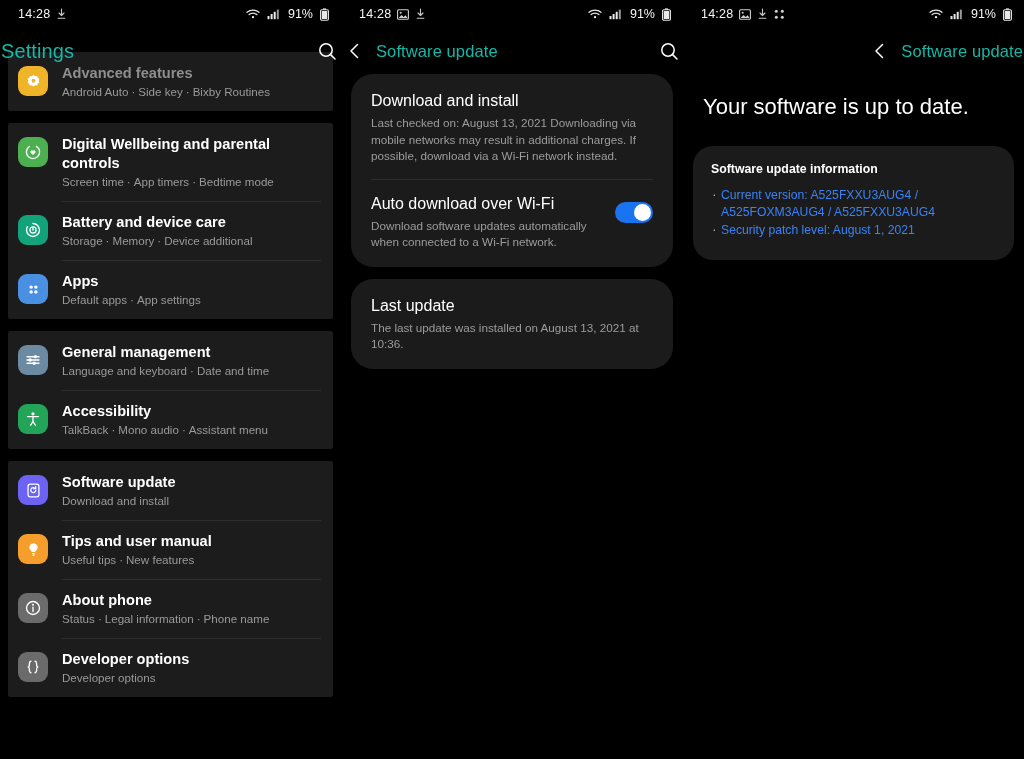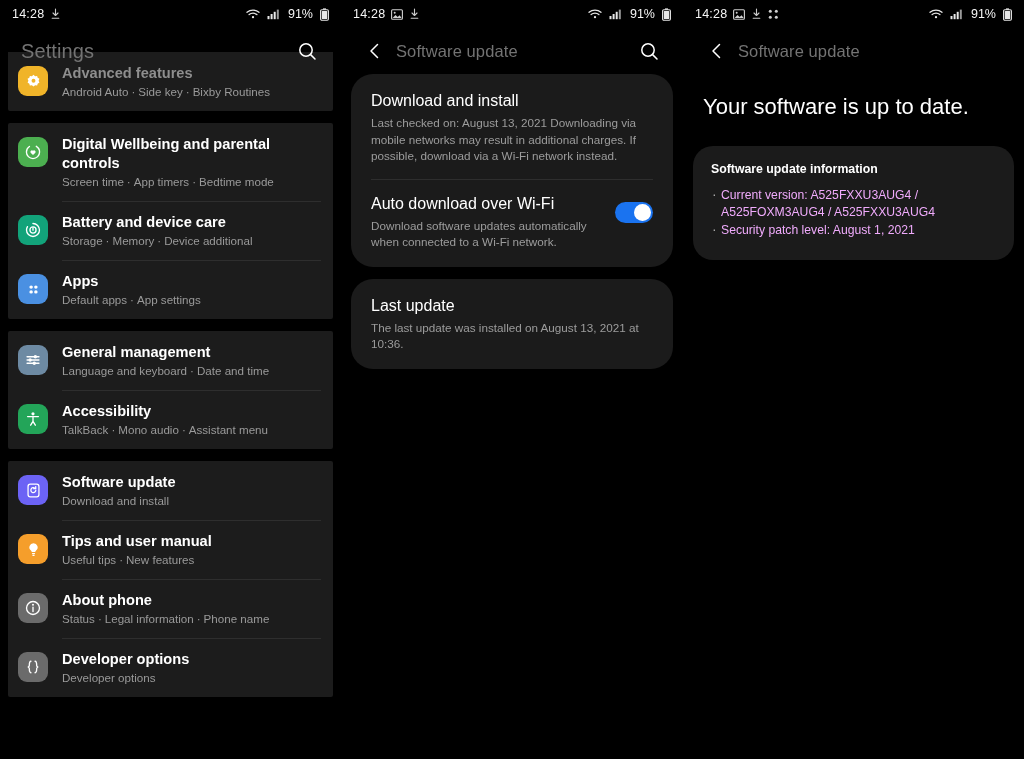--- a/index.html
+++ b/index.html
@@ -12,32 +12,32 @@
   .screens { display: flex; width: 1024px; height: 759px; }
 
   .panel { position: relative; height: 759px; background: #000; overflow: hidden; }
   .panel-1 { width: 341px; }
   .panel-2 { width: 342px; }
   .panel-3 { width: 341px; }
 
   
   .statusbar {
     height: 28px; display: flex; align-items: center;
-    padding: 12px 12px; color: #f2f2f2;
+    padding: 12px 12px; color: #f2f2f2; margin-left: 6px;
   }
   .sb-left { display: flex; align-items: center; gap: 6px; }
   .sb-time { font-size: 12.5px; letter-spacing: .2px; color: #f5f5f5; }
   .sb-right { margin-left: auto; display: flex; align-items: center; gap: 7px; }
   .sb-pct { font-size: 12.5px; color: #f5f5f5; margin-left: 2px; }
   .sb-ic { display: inline-flex; align-items: center; }
 
   
   .header {
     height: 46px; display: flex; align-items: center;
-    padding: 0 21px; color: #737373;
+    padding: 0 1px; color: #14b8a6; justify-content: flex-end;
   }
   .header .title-lg { font-size: 20px; font-weight: 400; letter-spacing: .1px; }
   .header .title-sm { font-size: 16.5px; font-weight: 400; letter-spacing: .1px; }
   .header .spacer { flex: 1; }
   .back-chev { width: 26px; height: 26px; display: inline-flex; align-items: center; justify-content: center; margin-right: 8px; }
   .search-btn { width: 26px; height: 26px; display: inline-flex; align-items: center; justify-content: center; }
 
   
   .list-wrap { padding: 0 8px; }
   .card {
@@ -101,21 +101,21 @@
   .uptodate {
     color: #fff; font-size: 22px; font-weight: 400;
     padding: 18px 20px 24px 20px; line-height: 30px;
   }
   .info-card {
     background: #1b1b1b; border-radius: 20px; margin: 0 10px;
     padding: 16px 18px 20px 18px;
   }
   .info-head { color: #fff; font-size: 12.3px; font-weight: bold; margin-bottom: 11px; }
   .info-li {
-    color: #f0abfc; font-size: 12.2px; line-height: 17px;
+    color: #3b82f6; font-size: 12.2px; line-height: 17px;
     padding-left: 10px; position: relative; margin-bottom: 1px;
   }
   .info-li::before {
     content: "\00B7"; position: absolute; left: 1px; top: -1px; color: #a6a6a6; font-size: 14px;
   }
 </style>
 </head>
 <body>
 
 <div class="screens">

